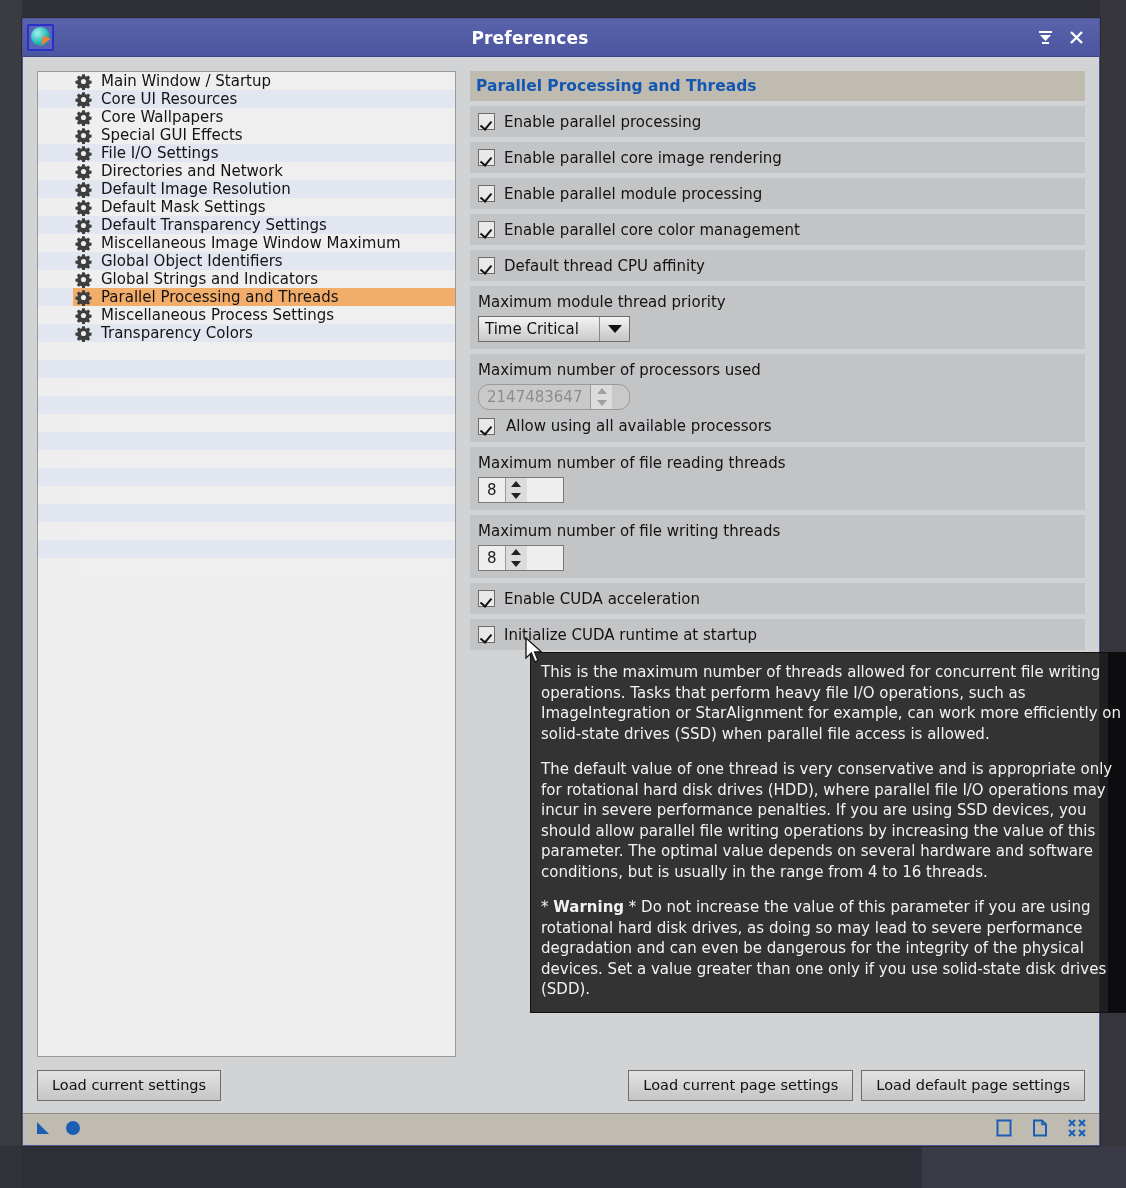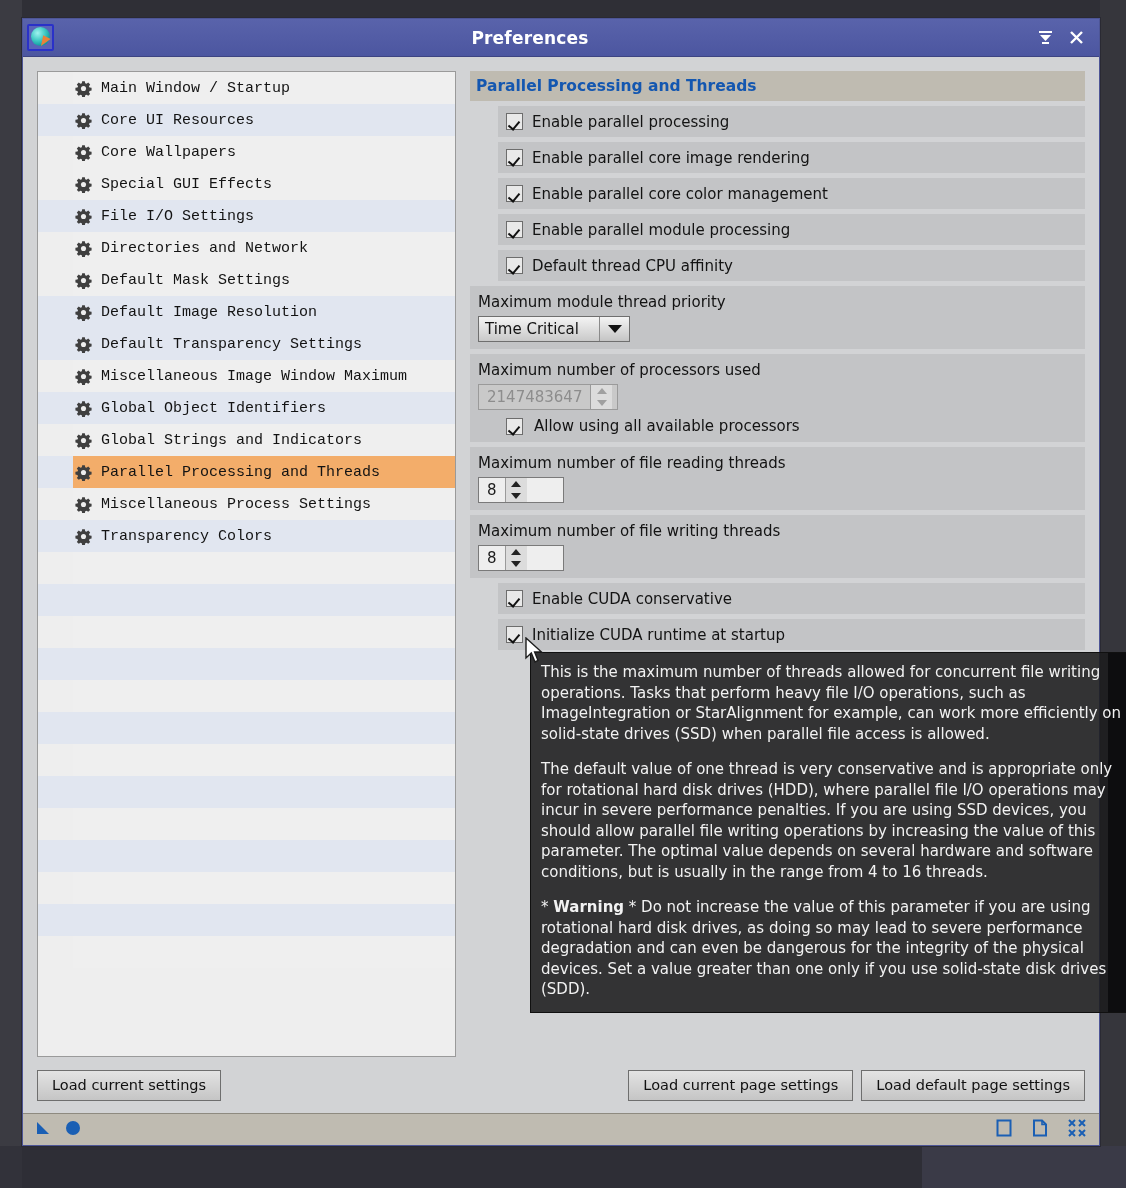--- a/index.html
+++ b/index.html
@@ -57,21 +57,21 @@
 
   
   #win-body { flex:1; display:flex; padding:14px 14px 0 14px; gap:14px; min-height:0; }
 
   
   #sidebar {
     width:419px; flex:0 0 419px; background:#eeeeee;
     border:1px solid #9a9a9a; overflow:hidden; position:relative;
   }
   .side-row {
-    height:32px; display:flex; align-items:center; position:relative;font-family:Liberation Mono, monospace;
+    height:18px; display:flex; align-items:center; position:relative;
   }
   .side-row .indent { width:35px; flex:0 0 35px; height:100%; background:inherit; }
   .side-row.odd  { background:#eeeeee; }
   .side-row.even { background:#e1e6f0; }
   .side-row .rowfill {
     flex:1; height:100%; display:flex; align-items:center; gap:9px;
   }
   .side-row.odd  .rowfill { background:#efefef; }
   .side-row.even .rowfill { background:#e1e6f0; }
   .side-row.selected .rowfill { background:#f3ad6a; }
@@ -83,21 +83,21 @@
   #panel-header {
     background:#bfbbb1; height:30px; display:flex; align-items:center;
     padding-left:6px; flex:0 0 30px; margin-bottom:5px;
   }
   #panel-header span { color:#1457b0; font-weight:bold; font-size:15.5px; }
   .prow {
     background:#c3c4c6; margin-bottom:5px; padding:0 8px;
     display:flex; align-items:center; min-height:31px;
   }
   .prow.block { display:block; padding:7px 8px 7px 8px; }
-  .cbrow { gap:9px;margin-left:28px; }
+  .cbrow { gap:9px; }
   .cbox {
     width:17px; height:17px; flex:0 0 17px; background:#e9e9e9;
     border:1px solid #6d6d6d; position:relative;
   }
   .cbox.checked::after {
     content:""; position:absolute; left:3px; top:7px; width:5px; height:9px;
     border-right:2.6px solid #111; border-bottom:2.6px solid #111;
     transform:rotate(40deg) translate(-1px,-2px);
   }
   .cb-label { font-size:15px; color:#131313; }
@@ -124,21 +124,21 @@
   .spin.disabled .sval { color:#8d8d8d; }
   .spin .sbtns {
     width:22px; flex:0 0 22px; border-left:1px solid #9a9a9a;
     display:flex; flex-direction:column; background:#dcdcdc;
   }
   .spin .sbtns span { flex:1; display:flex; align-items:center; justify-content:center; }
   .spin .sbtns span.up i   { width:0;height:0;border-left:5px solid transparent;border-right:5px solid transparent;border-bottom:6px solid #222; }
   .spin .sbtns span.down i { width:0;height:0;border-left:5px solid transparent;border-right:5px solid transparent;border-top:6px solid #222; }
   .spin.disabled .sbtns span.up i   { border-bottom-color:#a0a0a0; }
   .spin.disabled .sbtns span.down i { border-top-color:#a0a0a0; }
-  .spin-w-proc { width:140px; }
+  .spin-w-proc { width:152px;border-radius:11px; }
   .spin-w-8 { width:86px; }
 
   
   #btnbar { flex:0 0 56px; display:flex; align-items:center; padding:0 14px; gap:8px; }
   .pbtn {
     background:linear-gradient(180deg,#e3e3e3 0%,#c5c5c5 100%);
     border:1px solid #6e6e6e; height:31px; padding:0 14px;
     font-size:14.5px; color:#111; cursor:pointer; white-space:nowrap;
     font-family:"DejaVu Sans","Liberation Sans",sans-serif;
   }
@@ -262,38 +262,38 @@
         <div class="side-row odd" aria-selected="false">
           <div class="indent"></div>
           <div class="rowfill">
             <svg class="gear-icon" viewBox="0 0 24 24">
               <path fill="#3f3f3f" d="M13.9 1.6h-3.8l-.5 2.9c-.7.2-1.3.5-1.9.8L5.3 3.6 2.6 6.3l1.7 2.4c-.3.6-.6 1.2-.8 1.9l-2.9.5v3.8l2.9.5c.2.7.5 1.3.8 1.9l-1.7 2.4 2.7 2.7 2.4-1.7c.6.3 1.2.6 1.9.8l.5 2.9h3.8l.5-2.9c.7-.2 1.3-.5 1.9-.8l2.4 1.7 2.7-2.7-1.7-2.4c.3-.6.6-1.2.8-1.9l2.9-.5v-3.8l-2.9-.5c-.2-.7-.5-1.3-.8-1.9l1.7-2.4-2.7-2.7-2.4 1.7c-.6-.3-1.2-.6-1.9-.8z"></path>
               <circle cx="12" cy="12" r="3.6" fill="#eeeeee"></circle>
             </svg>
             <span class="side-label">Directories and Network</span>
           </div>
         </div>
+        <div class="side-row even" aria-selected="false">
+          <div class="indent"></div>
+          <div class="rowfill">
+            <svg class="gear-icon" viewBox="0 0 24 24">
+              <path fill="#3f3f3f" d="M13.9 1.6h-3.8l-.5 2.9c-.7.2-1.3.5-1.9.8L5.3 3.6 2.6 6.3l1.7 2.4c-.3.6-.6 1.2-.8 1.9l-2.9.5v3.8l2.9.5c.2.7.5 1.3.8 1.9l-1.7 2.4 2.7 2.7 2.4-1.7c.6.3 1.2.6 1.9.8l.5 2.9h3.8l.5-2.9c.7-.2 1.3-.5 1.9-.8l2.4 1.7 2.7-2.7-1.7-2.4c.3-.6.6-1.2.8-1.9l2.9-.5v-3.8l-2.9-.5c-.2-.7-.5-1.3-.8-1.9l1.7-2.4-2.7-2.7-2.4 1.7c-.6-.3-1.2-.6-1.9-.8z"></path>
+              <circle cx="12" cy="12" r="3.6" fill="#eeeeee"></circle>
+            </svg>
+            <span class="side-label">Default Image Resolution</span>
+          </div>
+        </div>
         <div class="side-row odd" aria-selected="false">
           <div class="indent"></div>
           <div class="rowfill">
             <svg class="gear-icon" viewBox="0 0 24 24">
               <path fill="#3f3f3f" d="M13.9 1.6h-3.8l-.5 2.9c-.7.2-1.3.5-1.9.8L5.3 3.6 2.6 6.3l1.7 2.4c-.3.6-.6 1.2-.8 1.9l-2.9.5v3.8l2.9.5c.2.7.5 1.3.8 1.9l-1.7 2.4 2.7 2.7 2.4-1.7c.6.3 1.2.6 1.9.8l.5 2.9h3.8l.5-2.9c.7-.2 1.3-.5 1.9-.8l2.4 1.7 2.7-2.7-1.7-2.4c.3-.6.6-1.2.8-1.9l2.9-.5v-3.8l-2.9-.5c-.2-.7-.5-1.3-.8-1.9l1.7-2.4-2.7-2.7-2.4 1.7c-.6-.3-1.2-.6-1.9-.8z"></path>
               <circle cx="12" cy="12" r="3.6" fill="#eeeeee"></circle>
             </svg>
             <span class="side-label">Default Mask Settings</span>
-          </div>
-        </div>
-        <div class="side-row even" aria-selected="false">
-          <div class="indent"></div>
-          <div class="rowfill">
-            <svg class="gear-icon" viewBox="0 0 24 24">
-              <path fill="#3f3f3f" d="M13.9 1.6h-3.8l-.5 2.9c-.7.2-1.3.5-1.9.8L5.3 3.6 2.6 6.3l1.7 2.4c-.3.6-.6 1.2-.8 1.9l-2.9.5v3.8l2.9.5c.2.7.5 1.3.8 1.9l-1.7 2.4 2.7 2.7 2.4-1.7c.6.3 1.2.6 1.9.8l.5 2.9h3.8l.5-2.9c.7-.2 1.3-.5 1.9-.8l2.4 1.7 2.7-2.7-1.7-2.4c.3-.6.6-1.2.8-1.9l2.9-.5v-3.8l-2.9-.5c-.2-.7-.5-1.3-.8-1.9l1.7-2.4-2.7-2.7-2.4 1.7c-.6-.3-1.2-.6-1.9-.8z"></path>
-              <circle cx="12" cy="12" r="3.6" fill="#eeeeee"></circle>
-            </svg>
-            <span class="side-label">Default Image Resolution</span>
           </div>
         </div>
         <div class="side-row even" aria-selected="false">
           <div class="indent"></div>
           <div class="rowfill">
             <svg class="gear-icon" viewBox="0 0 24 24">
               <path fill="#3f3f3f" d="M13.9 1.6h-3.8l-.5 2.9c-.7.2-1.3.5-1.9.8L5.3 3.6 2.6 6.3l1.7 2.4c-.3.6-.6 1.2-.8 1.9l-2.9.5v3.8l2.9.5c.2.7.5 1.3.8 1.9l-1.7 2.4 2.7 2.7 2.4-1.7c.6.3 1.2.6 1.9.8l.5 2.9h3.8l.5-2.9c.7-.2 1.3-.5 1.9-.8l2.4 1.7 2.7-2.7-1.7-2.4c.3-.6.6-1.2.8-1.9l2.9-.5v-3.8l-2.9-.5c-.2-.7-.5-1.3-.8-1.9l1.7-2.4-2.7-2.7-2.4 1.7c-.6-.3-1.2-.6-1.9-.8z"></path>
               <circle cx="12" cy="12" r="3.6" fill="#eeeeee"></circle>
             </svg>
             <span class="side-label">Default Transparency Settings</span>
@@ -422,25 +422,25 @@
           <div class="prow cbrow">
             <span class="cbox checked"></span>
             <span class="cb-label">Enable parallel processing</span>
           </div>
           <div class="prow cbrow">
             <span class="cbox checked"></span>
             <span class="cb-label">Enable parallel core image rendering</span>
           </div>
           <div class="prow cbrow">
             <span class="cbox checked"></span>
+            <span class="cb-label">Enable parallel module processing</span>
+          </div>
+          <div class="prow cbrow">
+            <span class="cbox checked"></span>
             <span class="cb-label">Enable parallel core color management</span>
-          </div>
-          <div class="prow cbrow">
-            <span class="cbox checked"></span>
-            <span class="cb-label">Enable parallel module processing</span>
           </div>
           <div class="prow cbrow">
             <span class="cbox checked"></span>
             <span class="cb-label">Default thread CPU affinity</span>
           </div>
           <div class="prow block"><span class="field-label">Maximum module thread priority</span><div class="combo">
               <span class="ctext">Time Critical</span>
               <span class="cbtn">
                 <i></i>
               </span>
@@ -476,21 +476,21 @@
                 <span class="up">
                   <i></i>
                 </span>
                 <span class="down">
                   <i></i>
                 </span>
               </span>
             </div></div>
           <div class="prow cbrow">
             <span class="cbox checked"></span>
-            <span class="cb-label">Enable CUDA conservative</span>
+            <span class="cb-label">Enable CUDA acceleration</span>
           </div>
           <div class="prow cbrow">
             <span class="cbox checked"></span>
             <span class="cb-label">Initialize CUDA runtime at startup</span>
           </div>
         </div>
     </div>
   </div>
 
   <div id="btnbar">

